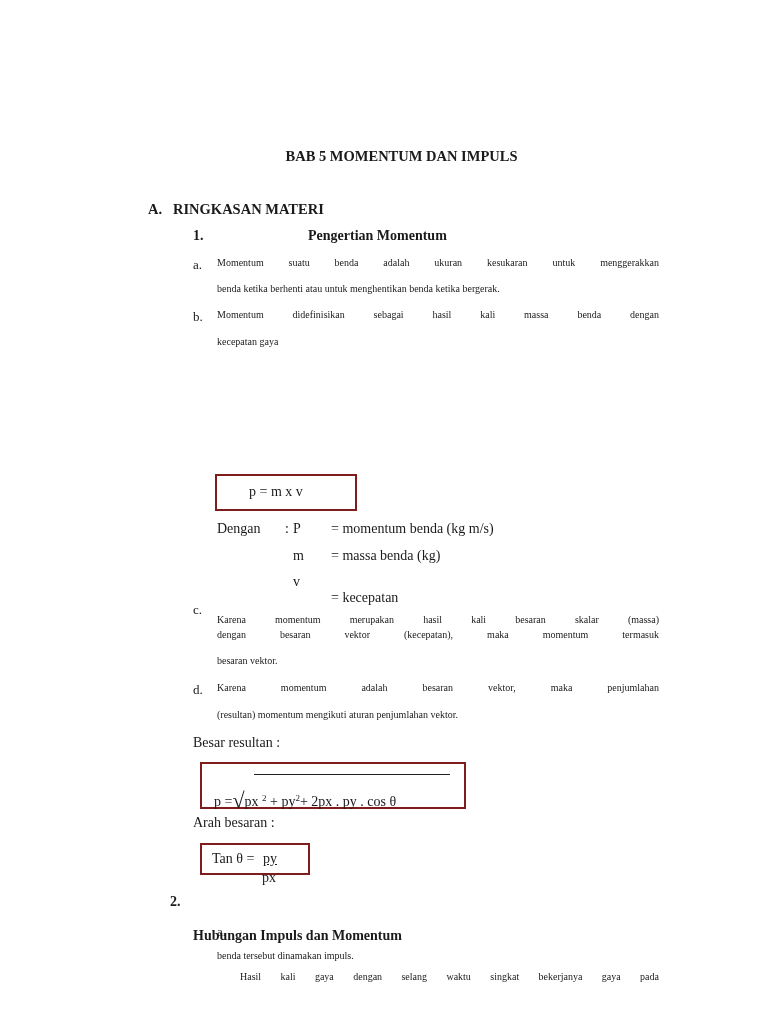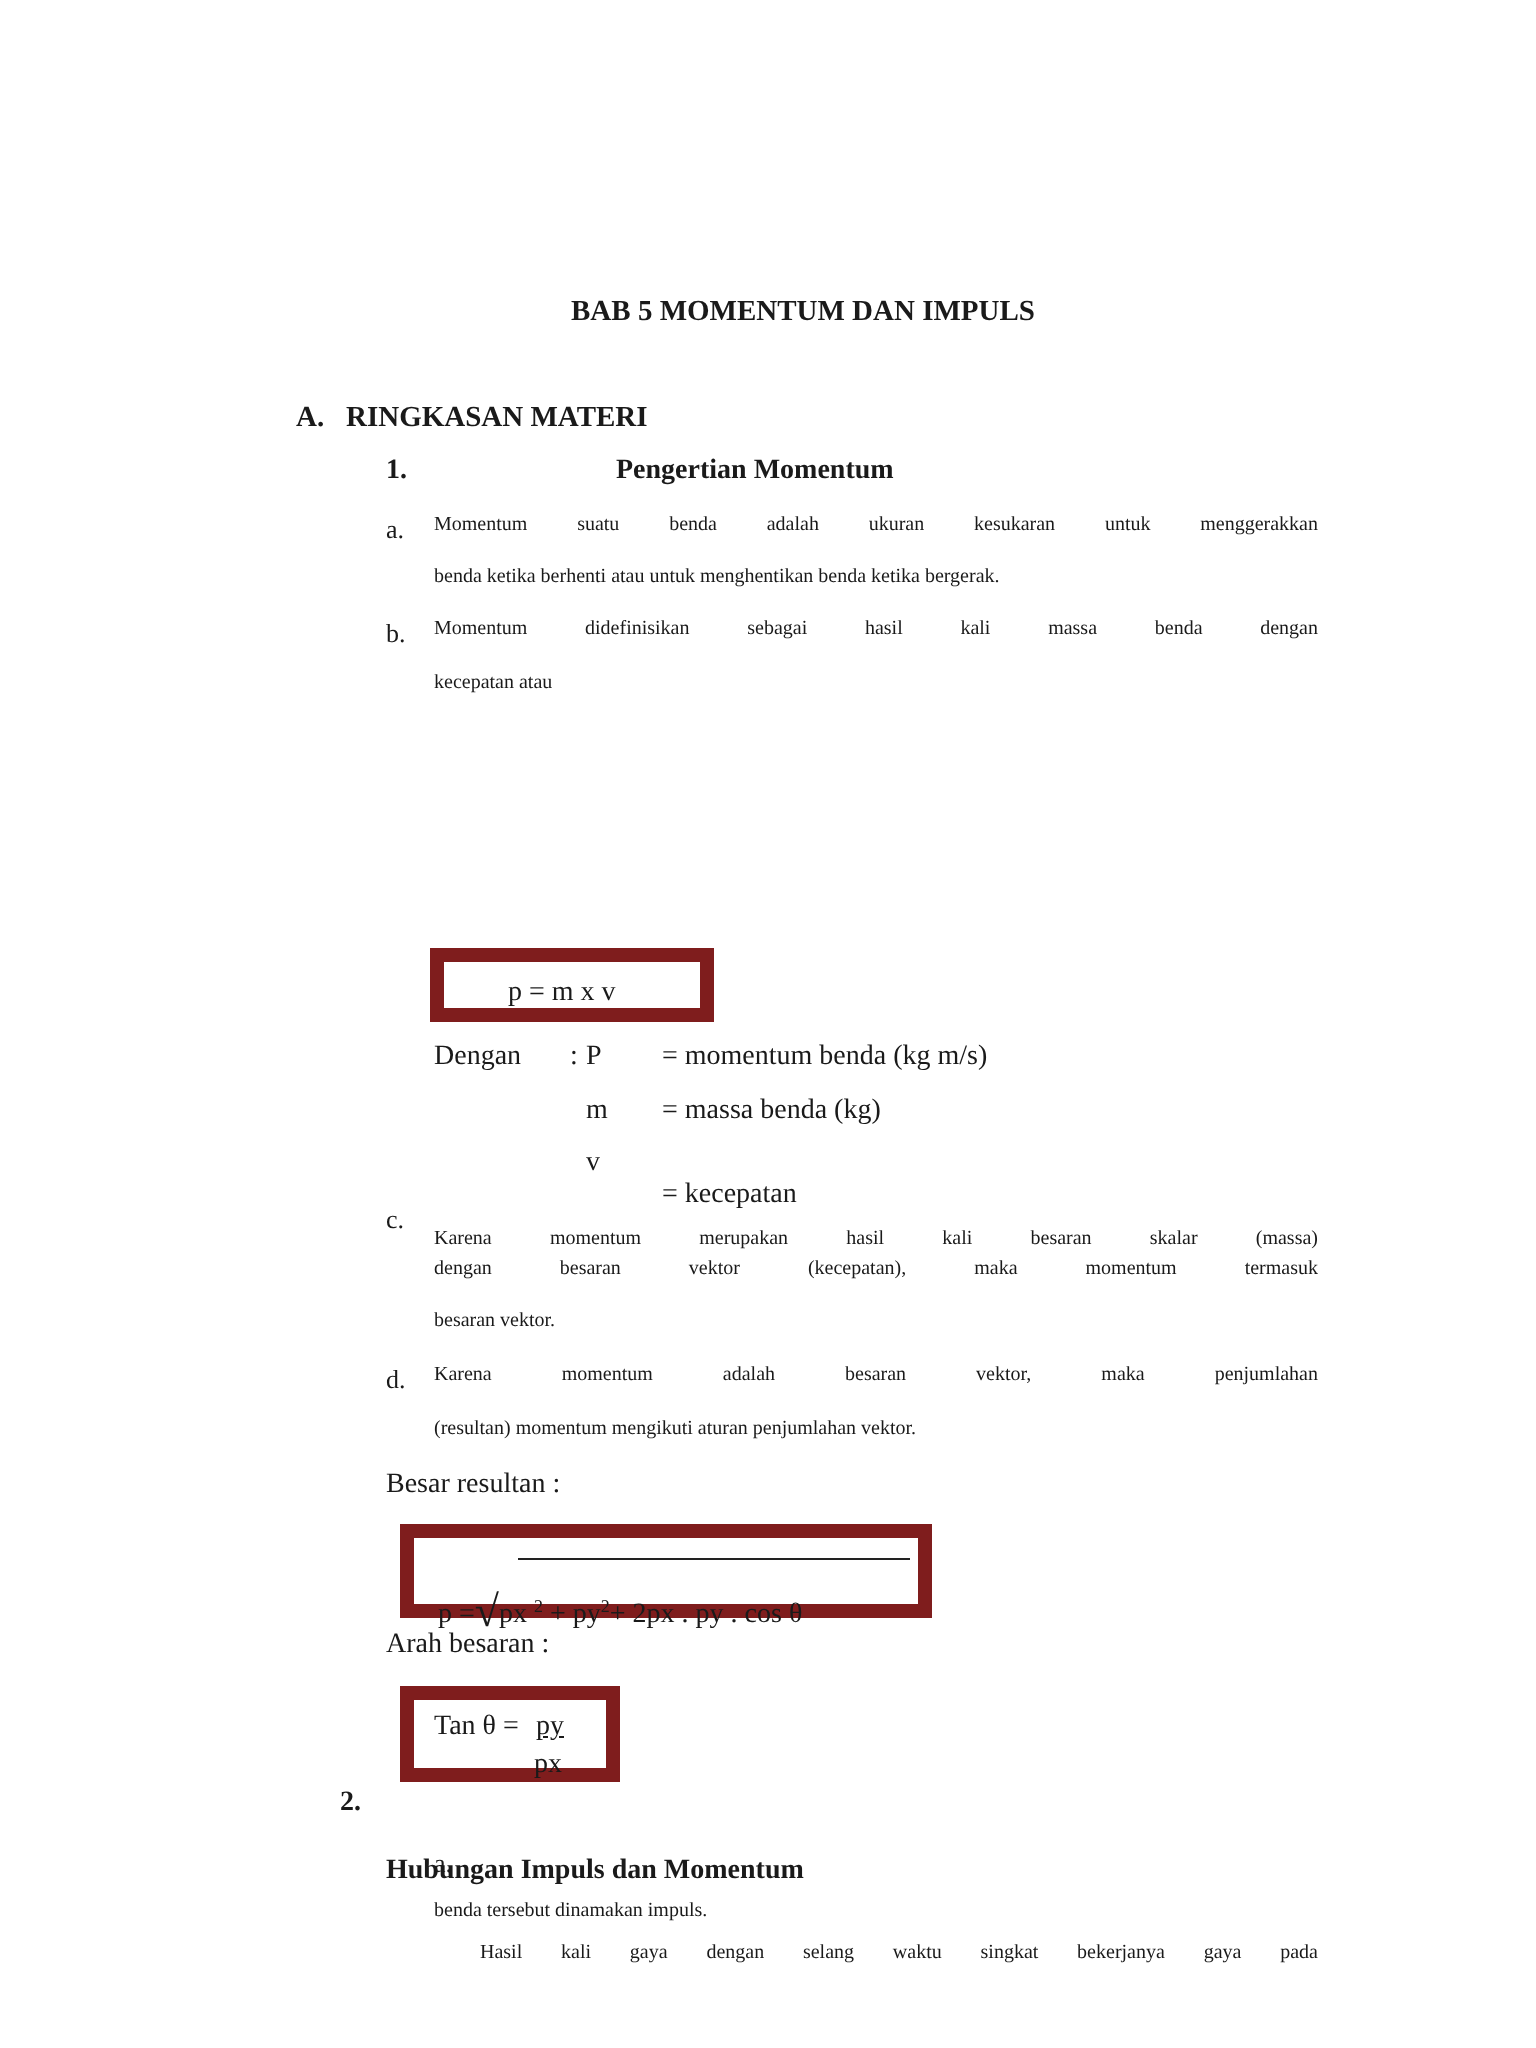--- a/index.html
+++ b/index.html
@@ -5,21 +5,21 @@
   html, body { margin:0; padding:0; background:#ffffff; }
   body { width:768px; height:1024px; position:relative; overflow:hidden;
          font-family:"Liberation Serif","DejaVu Serif",serif; color:#1a1a1a; font-size:14px; }
   .abs { position:absolute; white-space:nowrap; }
   .bold { font-weight:bold; }
   .title { left:0; width:803px; text-align:center; top:148px; font-size:14.5px; font-weight:bold; }
   .para { position:absolute; left:217px; width:442px; font-size:10px; line-height:26.5px;
           text-align:justify; text-align-last:left; }
   .para.full { text-align-last:justify; }
   .marker { position:absolute; left:193px; font-size:13px; }
-  .box { position:absolute; border:7px solid #7f1d1d; background:#fff; box-sizing:border-box; }
+  .box { position:absolute; border:2px solid #7f1d1d; background:#fff; box-sizing:border-box; }
   .sqrt-line { position:absolute; height:1px; background:#222; }
   sup { font-size:9px; vertical-align:5px; }
   .u { text-decoration:underline; }
 </style>
 </head>
 <body>
 
 <div class="abs title">BAB 5 MOMENTUM DAN IMPULS</div>
 
 <div class="abs bold" style="left:148px; top:201px; font-size:14.5px;">A.</div>
@@ -27,21 +27,21 @@
 
 <div class="abs bold" style="left:193px; top:228px;">1.</div>
 <div class="abs bold" style="left:308px; top:228px;">Pengertian Momentum</div>
 
 <div class="marker" style="top:257px;">a.</div>
 <div class="para full" style="top:250px;">Momentum suatu benda adalah ukuran kesukaran untuk menggerakkan</div>
 <div class="para" style="top:276px;">benda ketika berhenti atau untuk menghentikan benda ketika bergerak.</div>
 
 <div class="marker" style="top:309px;">b.</div>
 <div class="para full" style="top:302px;">Momentum didefinisikan sebagai hasil kali massa benda dengan</div>
-<div class="para" style="top:329px;">kecepatan atau</div>
+<div class="para" style="top:329px;">kecepatan gaya</div>
 
 <div class="box" style="left:215px; top:474px; width:142px; height:37px;">
   <div class="abs" style="left:32px; top:8px; font-size:14px;">p  =  m  x  v</div>
 </div>
 
 <div class="abs" style="left:217px; top:521px;">Dengan</div>
 <div class="abs" style="left:285px; top:521px;">:</div>
 <div class="abs" style="left:293px; top:521px;">P</div>
 <div class="abs" style="left:331px; top:521px;">= momentum benda (kg m/s)</div>
 <div class="abs" style="left:293px; top:548px;">m</div>
@@ -60,21 +60,21 @@
 
 <div class="abs" style="left:193px; top:735px;">Besar resultan :</div>
 <div class="box" style="left:200px; top:762px; width:266px; height:47px;">
   <div class="sqrt-line" style="left:52px; top:10px; width:196px;"></div>
   <div class="abs" style="left:12px; top:22px; font-size:14px;">
     <span>p  =</span><span style="font-size:22px; position:relative; top:2px;">√</span><span>px</span> <sup>2</sup><span> + py</span><sup>2</sup><span>+ 2px . py . cos θ</span>
   </div>
 </div>
 
 <div class="abs" style="left:193px; top:815px;">Arah besaran :</div>
-<div class="box" style="left:200px; top:843px; width:110px; height:48px;">
+<div class="box" style="left:200px; top:843px; width:110px; height:32px;">
   <div class="abs" style="left:10px; top:6px;">Tan θ = </div>
   <div class="abs u" style="left:61px; top:6px;text-align:center;">py</div>
   <div class="abs" style="left:60px; top:25px;">px</div>
 </div>
 
 <div class="abs bold" style="left:170px; top:894px;">2.</div>
 <div class="abs bold" style="left:193px; top:928px;">Hubungan Impuls dan Momentum</div>
 
 <div class="abs" style="left:217px; top:924px; font-size:13px;">a.</div>
 <div class="para full" style="left:240px; width:419px; top:964px;">Hasil kali gaya dengan selang waktu singkat bekerjanya gaya pada</div>

